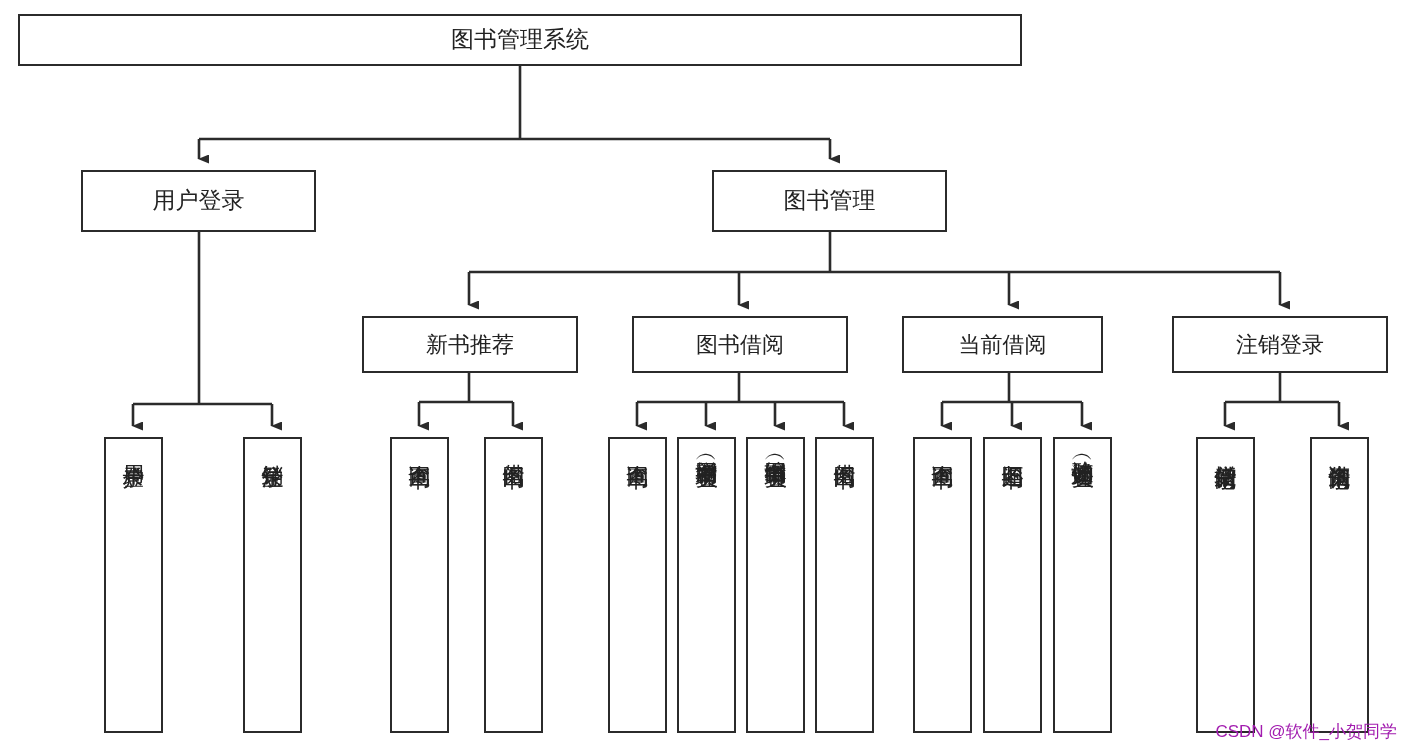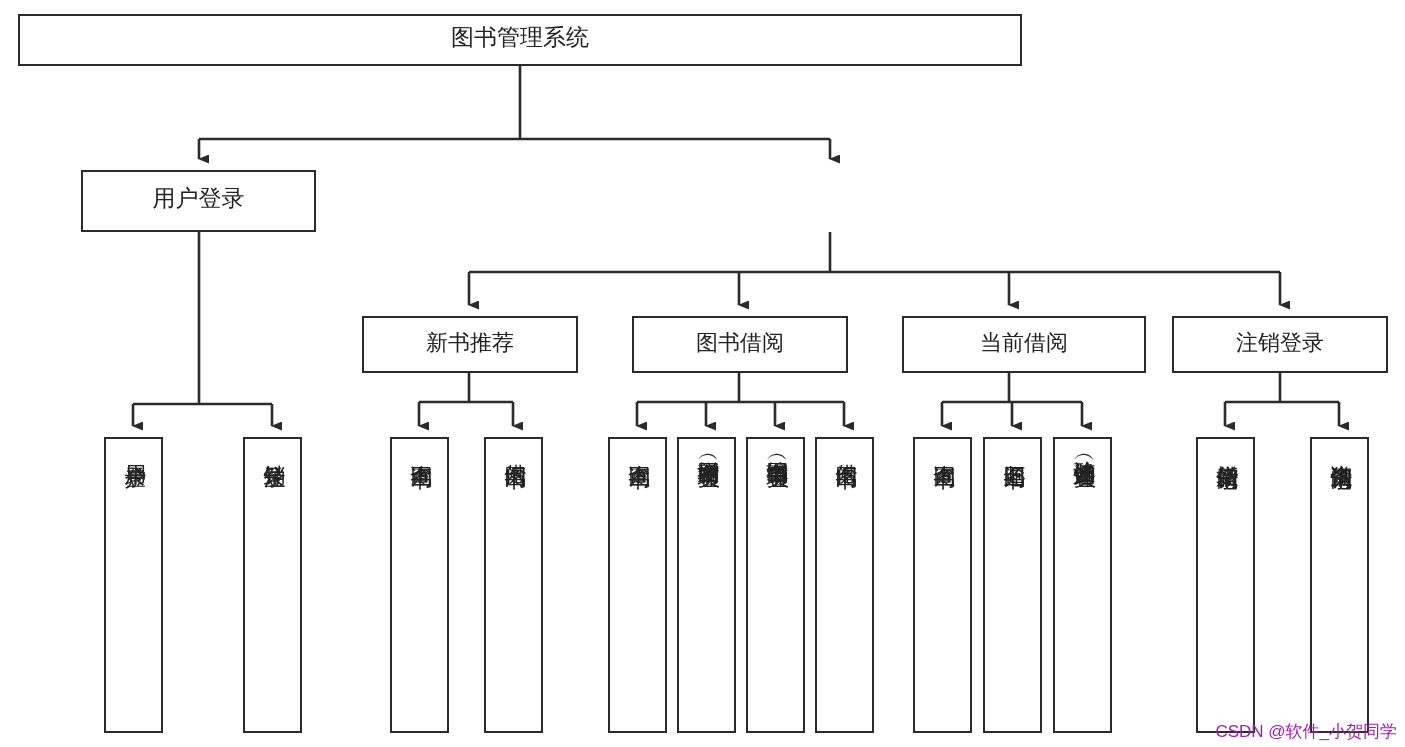--- a/index.html
+++ b/index.html
@@ -31,21 +31,21 @@
     box-sizing: border-box;
     background: #ffffff;
     border: 2px solid #2b2b2b;
     display: flex;
     align-items: center;
     justify-content: center;
     overflow: hidden;
   }
   .node-label {
     color: #222222;
-    font-family: Liberation Mono, monospace;
+    font-family: Liberation Serif, serif;
     line-height: 1.18;
     text-align: center;
     white-space: nowrap;
   }
   .level-0 .node-label { font-size: 23px; }
   .level-1 .node-label { font-size: 23px; }
   .level-2 .node-label { font-size: 22px; }
   .leaf .node-label {
     font-size: 22px;
     writing-mode: vertical-rl;
@@ -136,28 +136,31 @@
     </g>
   </svg>
 
   <div class="node-box level-0" style="left:18px; top:14px; width:1004px; height:52px;">
     <span class="node-label">图书管理系统</span>
   </div>
 
   <div class="node-box level-1" style="left:81px; top:170px; width:235px; height:62px;">
     <span class="node-label">用户登录</span>
   </div>
+  <div class="node-box level-1" style="left:712px; top:170px; width:235px; height:62px;">
+    <span class="node-label">图书管理</span>
+  </div>
 
   <div class="node-box level-2" style="left:362px; top:316px; width:216px; height:57px;">
     <span class="node-label">新书推荐</span>
   </div>
   <div class="node-box level-2" style="left:632px; top:316px; width:216px; height:57px;">
     <span class="node-label">图书借阅</span>
   </div>
-  <div class="node-box level-2" style="left:902px; top:316px; width:244px; height:57px;">
+  <div class="node-box level-2" style="left:902px; top:316px; width:201px; height:57px;">
     <span class="node-label">当前借阅</span>
   </div>
   <div class="node-box level-2" style="left:1172px; top:316px; width:216px; height:57px;">
     <span class="node-label">注销登录</span>
   </div>
 
   <div class="node-box leaf" style="left:104px; top:437px; width:59px; height:296px;">
     <span class="node-label">用户登录</span>
   </div>
   <div class="node-box leaf" style="left:243px; top:437px; width:59px; height:296px;">

